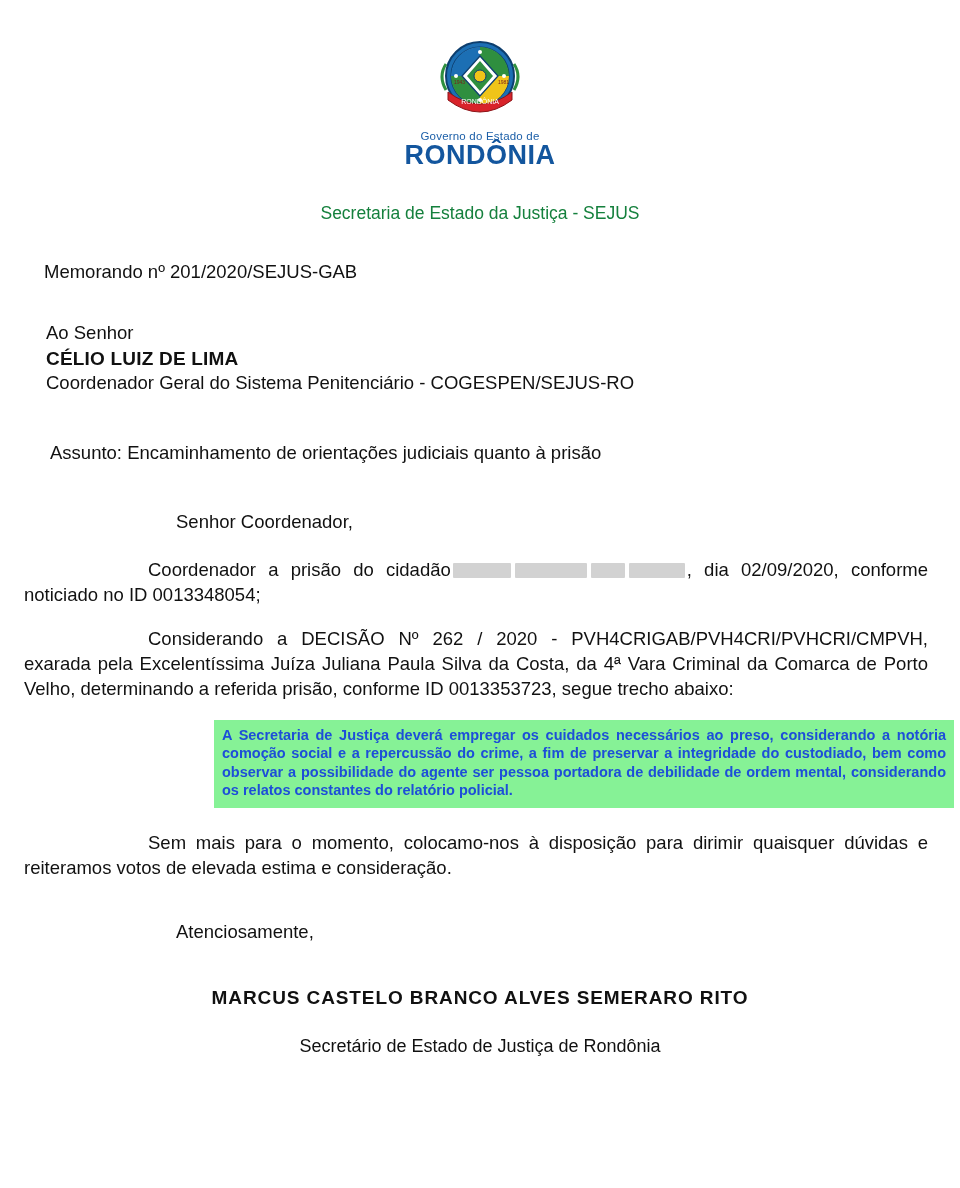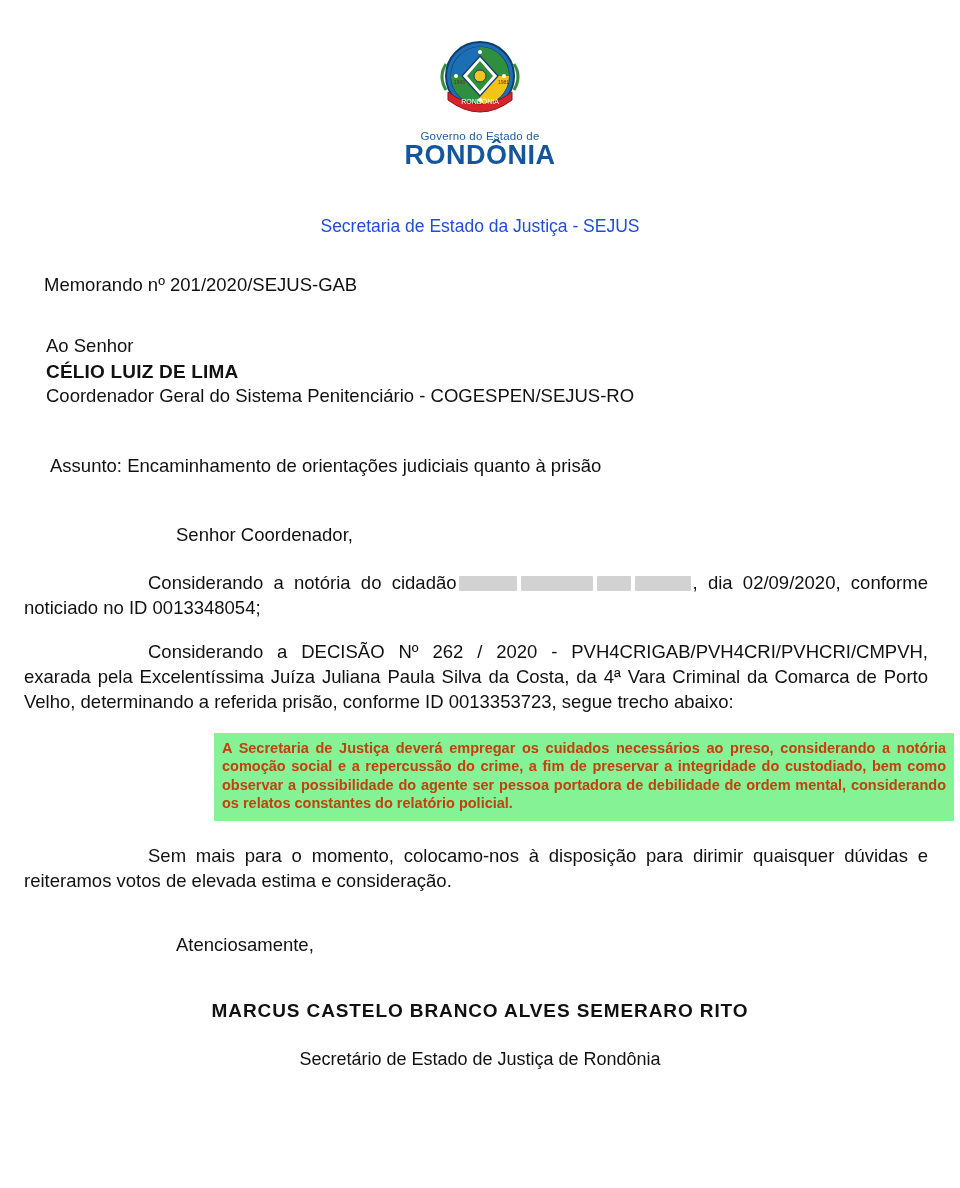--- a/index.html
+++ b/index.html
@@ -48,22 +48,22 @@
     font-weight: bold;
     color: #13569e;
     letter-spacing: 0.5px;
     line-height: 1.05;
     margin-top: -1px;
   }
 
   .org-line {
     text-align: center;
     font-size: 17.5px;
-    margin-top: 47px;
-    color: #1d4ed8;
+    margin-top: 34px;
+    color: #15803d;
   }
 
   
   .doc-body {
     margin-top: 36px;
     font-size: 18.5px;
     line-height: 1.35;
     color: #111;
   }
   .memo-number {
@@ -127,21 +127,21 @@
     background: #86f296;
     padding: 6px 8px 8px 8px;
     box-sizing: border-box;
   }
   .quote p {
     margin: 0;
     font-size: 14.5px;
     font-weight: bold;
     line-height: 1.27;
     text-align: justify;
-    color: #c2410c;
+    color: #1d4ed8;
   }
 
   .closing {
     margin-top: 40px;
     margin-left: 152px;
     font-size: 18.5px;
   }
 
   .signature {
     margin-top: 40px;
@@ -207,21 +207,21 @@
       <div class="to">Ao Senhor</div>
       <div class="name">CÉLIO LUIZ DE LIMA</div>
       <div class="role">Coordenador Geral do Sistema Penitenciário - COGESPEN/SEJUS-RO</div>
     </div>
 
     <div class="subject">Assunto: Encaminhamento de orientações judiciais quanto à prisão</div>
 
     <div class="salutation">Senhor Coordenador,</div>
 
     <p class="para">
-      <span>Considerando a notória do cidadão</span><span class="redact r1"></span><span class="redact r2"></span><span class="redact r3"></span><span class="redact r4"></span><span>, dia 02/09/2020, conforme noticiado no ID 0013348054;</span>
+      <span>Coordenador a prisão do cidadão</span><span class="redact r1"></span><span class="redact r2"></span><span class="redact r3"></span><span class="redact r4"></span><span>, dia 02/09/2020, conforme noticiado no ID 0013348054;</span>
     </p>
 
     <p class="para tight">Considerando a DECISÃO Nº 262 / 2020 - PVH4CRIGAB/PVH4CRI/PVHCRI/CMPVH, exarada pela Excelentíssima Juíza Juliana Paula Silva da Costa, da 4ª Vara Criminal da Comarca de Porto Velho, determinando a referida prisão, conforme ID 0013353723, segue trecho abaixo:</p>
 
     <div class="quote">
       <p>A Secretaria de Justiça deverá empregar os cuidados necessários ao preso, considerando a notória comoção social e a repercussão do crime, a fim de preservar a integridade do custodiado, bem como observar a possibilidade do agente ser pessoa portadora de debilidade de ordem mental, considerando os relatos constantes do relatório policial.</p>
     </div>
 
 
     <p class="para">Sem mais para o momento, colocamo-nos à disposição para dirimir quaisquer dúvidas e reiteramos votos de elevada estima e consideração.</p>

